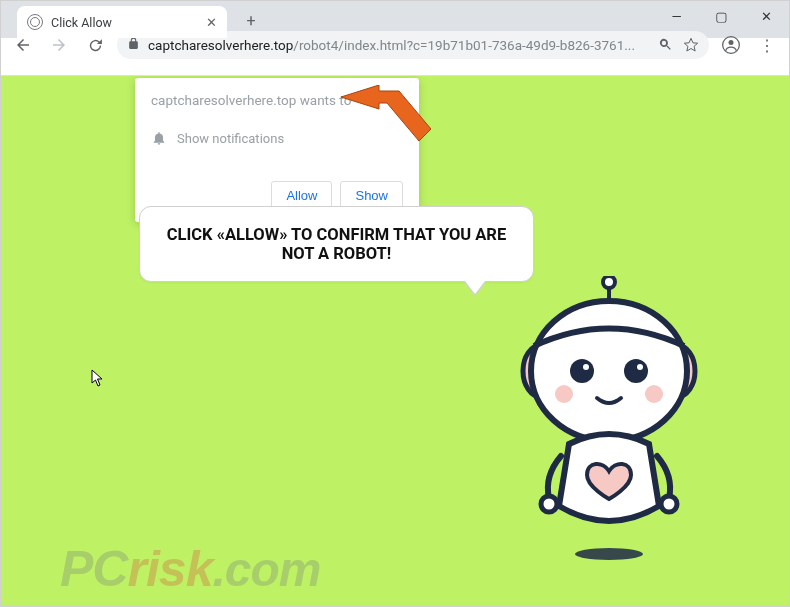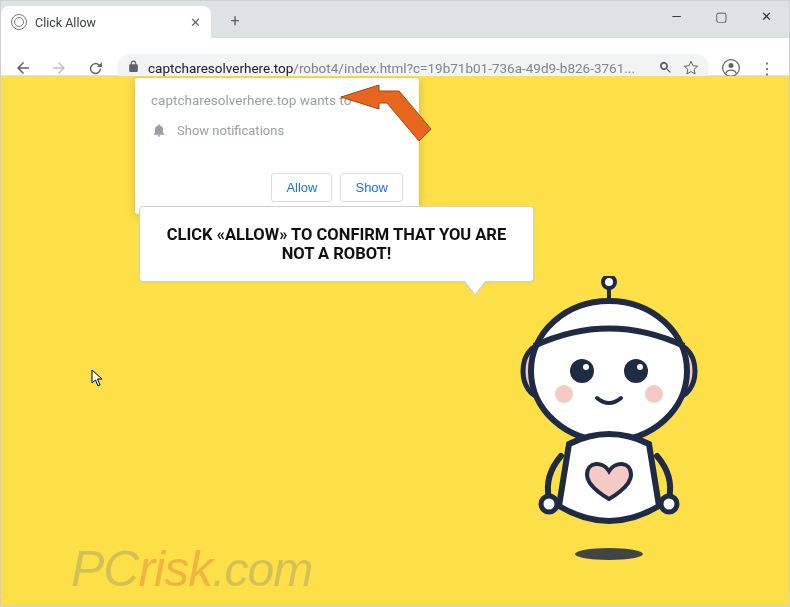--- a/index.html
+++ b/index.html
@@ -27,21 +27,21 @@
     align-items: center;
     justify-content: center;
     font-size: 13px;
     color: #333;
   }
   
   .tabstrip {
     height: 37px;
     background: #dee1e6;
     display: flex;
-    padding: 5px 8px 0 0;
+    padding: 5px 8px 0 16px;
   }
   .tab {
     height: 32px;
     width: 210px;
     background: #fff;
     border-radius: 8px 8px 0 0;
     display: flex;
     align-items: center;
     padding: 0 10px;
     font-size: 12.5px;
@@ -62,21 +62,21 @@
     margin-left: 10px;
     display:flex;align-items:center;justify-content:center;
     color:#5f6368;
     font-size:16px;
   }
   
   .toolbar {
     height: 38px;
     background: #fff;
     display: flex;
-    align-items: flex-start;
+    align-items: flex-end;
     padding: 16px 8px;
     gap: 8px;
     border-bottom: 1px solid #e0e0e0;
   }
   .nav-btn {
     width: 28px; height: 28px;
     display:flex;align-items:center;justify-content:center;
     color:#5f6368;
   }
   .nav-btn.disabled { color:#bdc1c6; }
@@ -93,21 +93,21 @@
     gap: 8px;
   }
   .omnibox .lock { color:#5f6368; }
   .omnibox .url-host { color:#202124; }
   .omnibox .url-path { color:#80868b; }
   .omnibox .right-icons { margin-left:auto; display:flex; gap:10px; color:#5f6368;}
   
   .content {
     position: relative;
     height: calc(100% - 75px);
-    background:#fde047;
+    background:#bef264;
     overflow:hidden;
     padding-left:7px;
   }
   
   .perm-popup {
     position: absolute;
     left: 134px;
     top: 2px;
     width: 284px;
     background: #fff;
@@ -119,21 +119,21 @@
     display:flex;
     justify-content:space-between;
     align-items:flex-start;
   }
   .perm-title { font-size: 13.5px; color:#9aa0a6; }
   .perm-close { font-size: 14px; color:#9aa0a6; line-height:1; }
   .perm-row {
     display:flex;
     align-items:center;
     gap:10px;
-    margin-top:14px;
+    margin-top:22px;
     color:#9aa0a6;
     font-size:13px;
   }
   .bell-icon { width:16px;height:16px; }
   .perm-actions {
     display:flex;
     justify-content:flex-end;
     gap:8px;
     margin-top:14px;
   }
@@ -156,21 +156,21 @@
     pointer-events:none;
   }
   
   .speech {
     position:absolute;
     left: 138px;
     top: 130px;
     width: 395px;
     background:#fff;
     border:1px solid #d0d0d0;
-    border-radius:4px;
+    border-radius:12px;
     padding: 18px 20px;
     text-align:center;
     font-weight:700;
     font-size:16.5px;
     color:#111;
     box-shadow: 0 1px 2px rgba(0,0,0,.05);
   }
   .speech::after {
     content:"";
     position:absolute;
@@ -203,25 +203,25 @@
   .cursor {
     position:absolute;
     left: 90px;
     top: 293px;
     width:14px;height:18px;
     pointer-events:none;
   }
   
   .watermark {
     position:absolute;
-    left: 70px;
+    left: 59px;
     bottom: 8px;
     font-size: 50px;
     font-style: italic;
-    font-weight:400;
+    font-weight:700;
     color: rgba(106,115,126,.28);
     letter-spacing:-1px;
     font-family: Arial, sans-serif;
   }
   .watermark .pc-p { color: rgba(106,115,126,.28);}
   .watermark .pc-c { color: rgba(106,115,126,.28);}
   .watermark .risk { color: rgba(211,70,50,.28); font-style:italic;}
   .watermark .dom { color: rgba(106,115,126,.28); font-style:italic; font-size:48px;}
 </style>
 </head>

